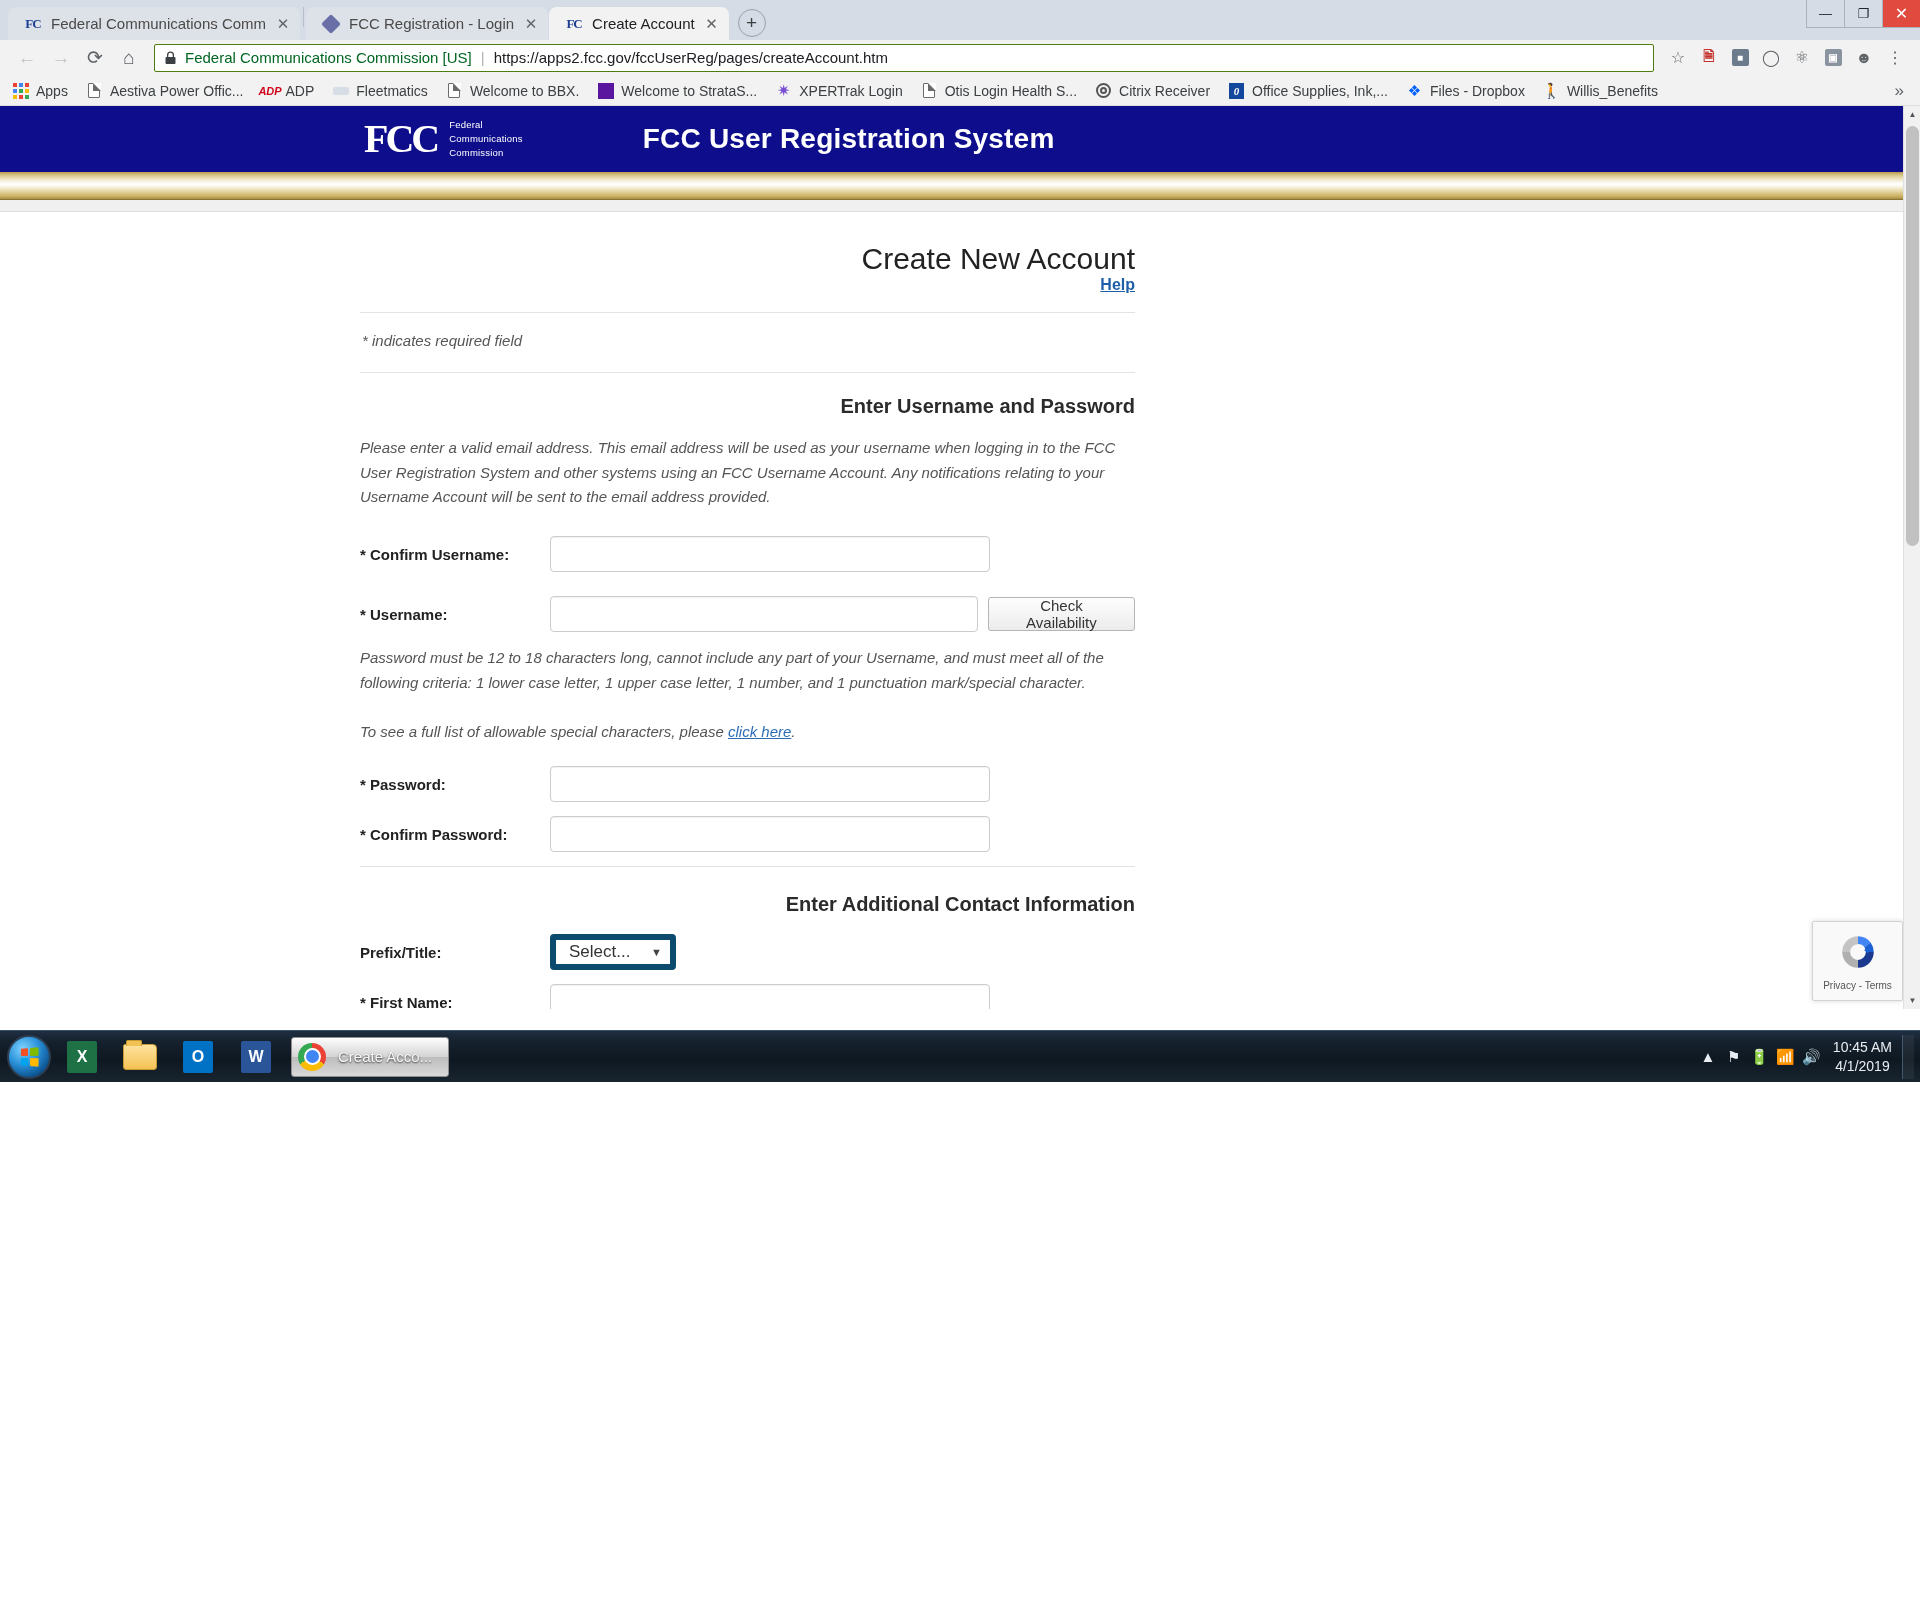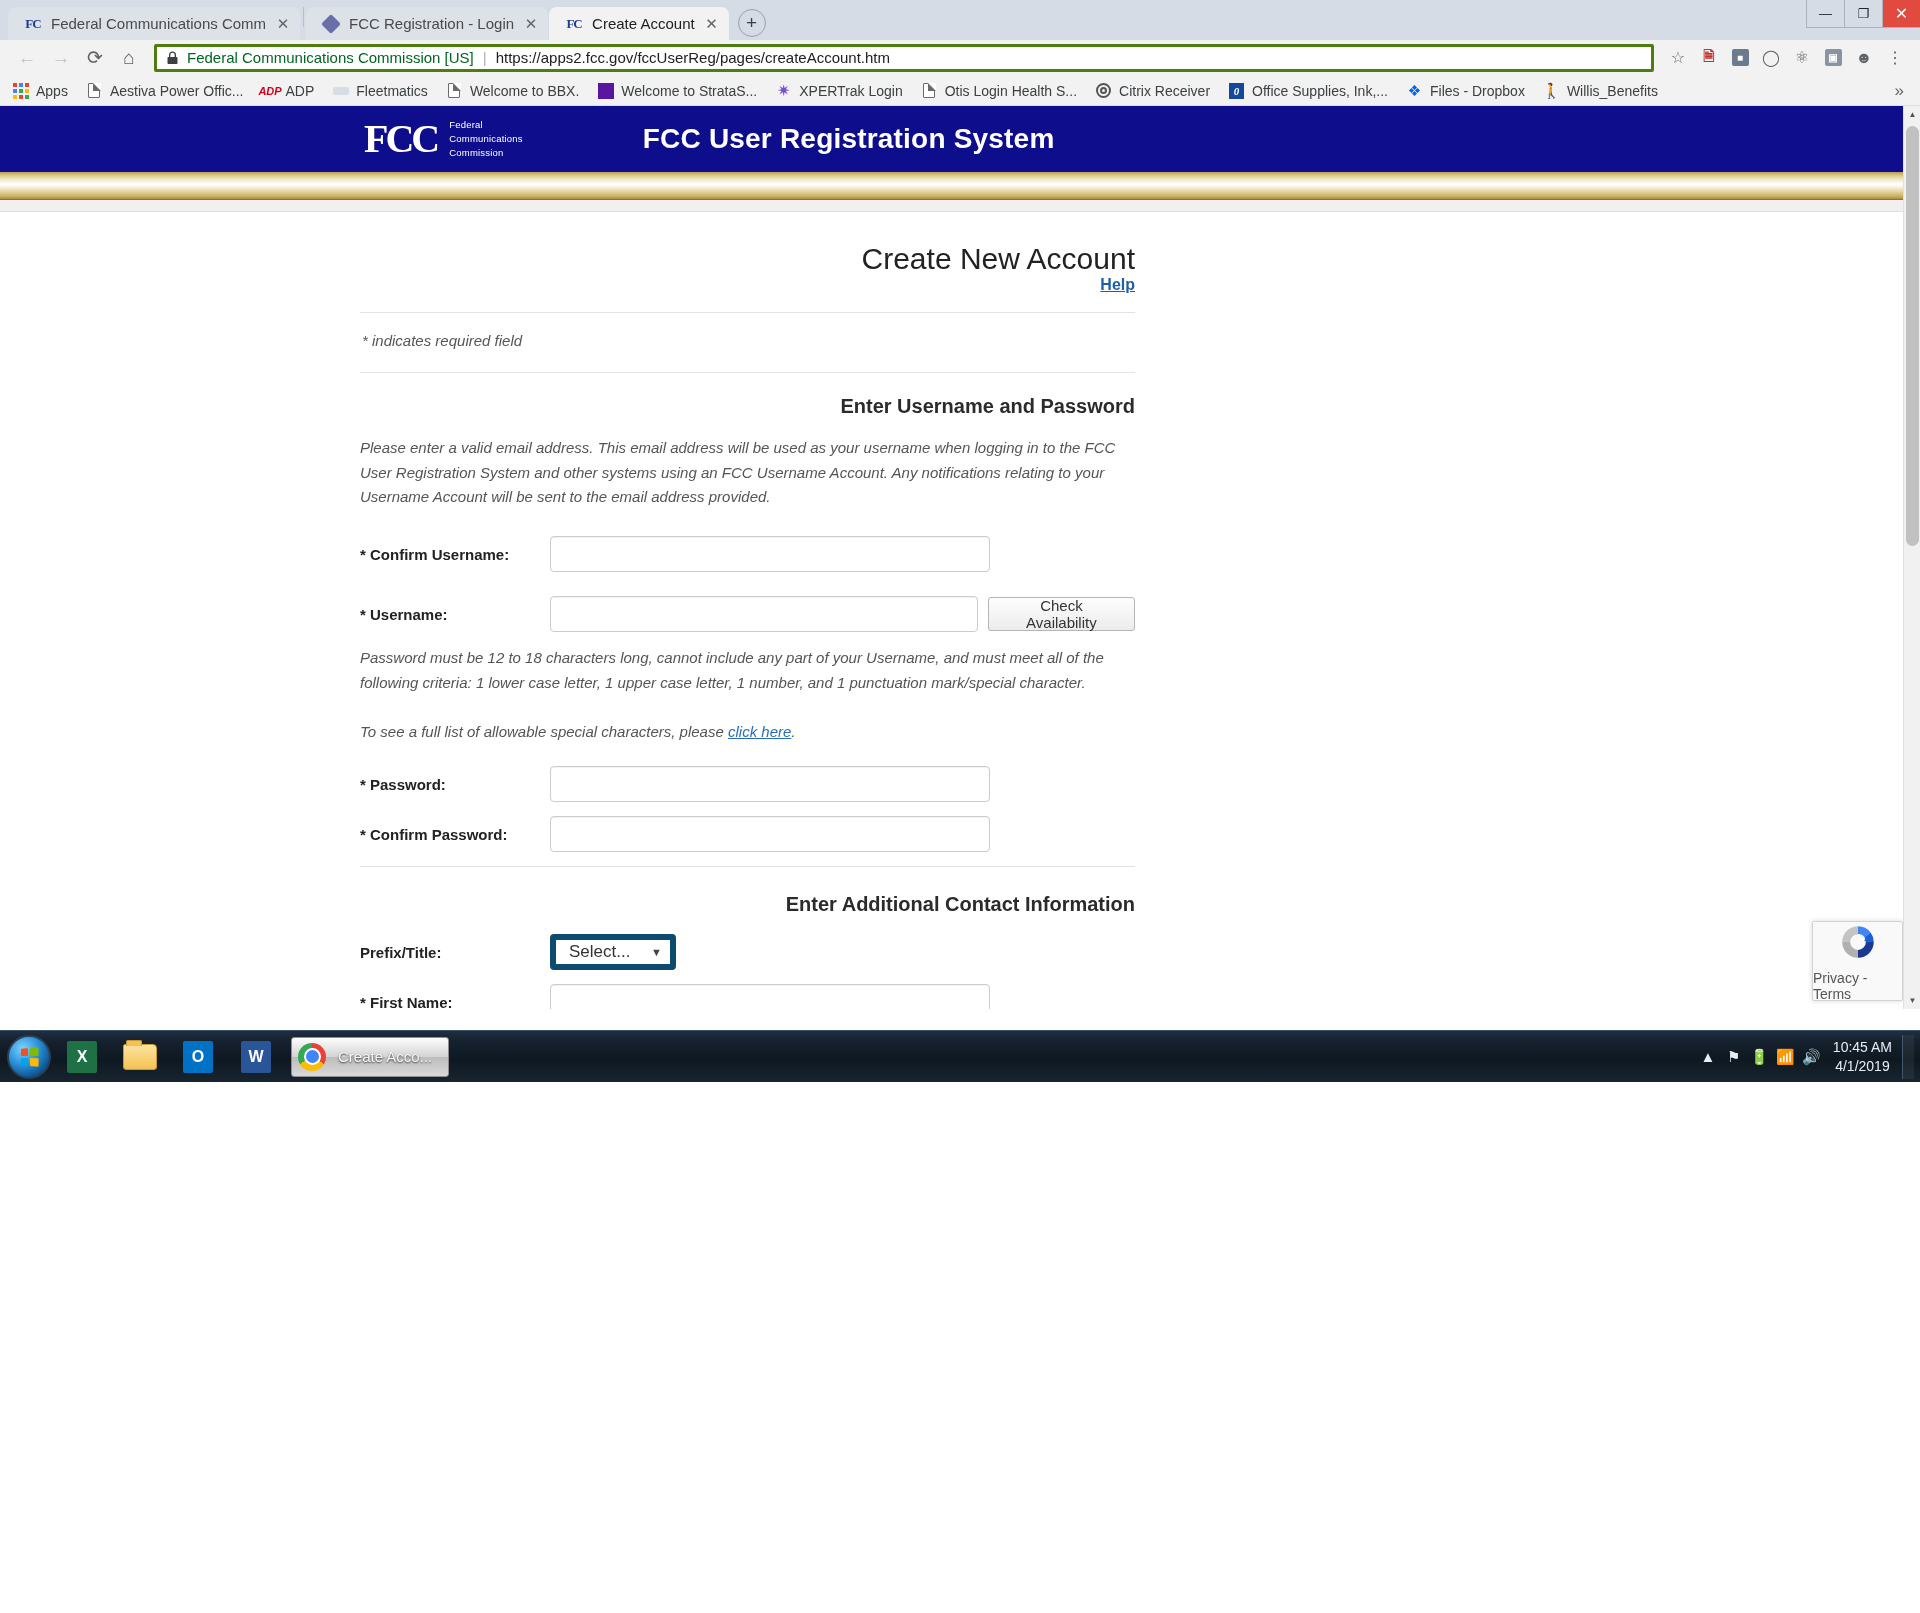--- a/index.html
+++ b/index.html
@@ -83,21 +83,21 @@
     border-bottom: 1px solid #f2f2f2;
   }
   .nav-btn {
     width: 34px; height: 30px; display: flex;
     align-items: center; justify-content: center;
     color: #5f6368; font-size: 19px;
   }
   .nav-btn.disabled { color: #bdc1c6; }
   #omnibox {
     flex: 1; height: 28px; margin: 0 8px;
-    background: #fff; border: 3px solid #4d7c0f; border-radius: 2px;
+    background: #fff; border: 1px solid #4d7c0f; border-radius: 2px;
     display: flex; align-items: center; padding: 0 10px;
     font-size: 15px; color: #202124;
   }
   #lock-icon { margin-right: 9px; color: #0b8043; font-size: 13px; display:flex; }
   #secure-label { color: #006621; white-space: nowrap; }
   #url-divider { margin: 0 9px; color: #b0b0b0; }
   #url-text { color: #202124; white-space: nowrap; }
   .tb-icon {
     width: 30px; height: 30px; display: flex;
     align-items: center; justify-content: center;
@@ -208,21 +208,21 @@
   .sb-arrow { position: absolute; left: 0; width: 17px; height: 17px; display: flex; align-items: center; justify-content: center; font-size: 8px; color: #50555c; }
 
   
   #recaptcha-badge {
     position: absolute; right: 17px; bottom: 8px;
     width: 91px; height: 80px; background: #f9f9f9;
     border: 1px solid #d3d3d3; border-radius: 2px;
     box-shadow: 0 0 5px rgba(0,0,0,.16);
     display: flex; flex-direction: column; align-items: center; justify-content: center;
   }
-  #recaptcha-privacy { font-size: 14px; color: #555; margin-top: 3px; }
+  #recaptcha-privacy { font-size: 10px; color: #555; margin-top: 3px; }
 
   
   #taskbar {
     position: absolute; left: 0; top: 1030px;
     width: 1920px; height: 52px;
     background: linear-gradient(to bottom, #1f2f42 0%, #16222f 18%, #0e1821 55%, #18242f 100%);
     display: flex; align-items: center; border-top: 1px solid #3b526b;
   }
   #start-orb {
     width: 44px; height: 44px; border-radius: 50%; margin-left: 7px;

